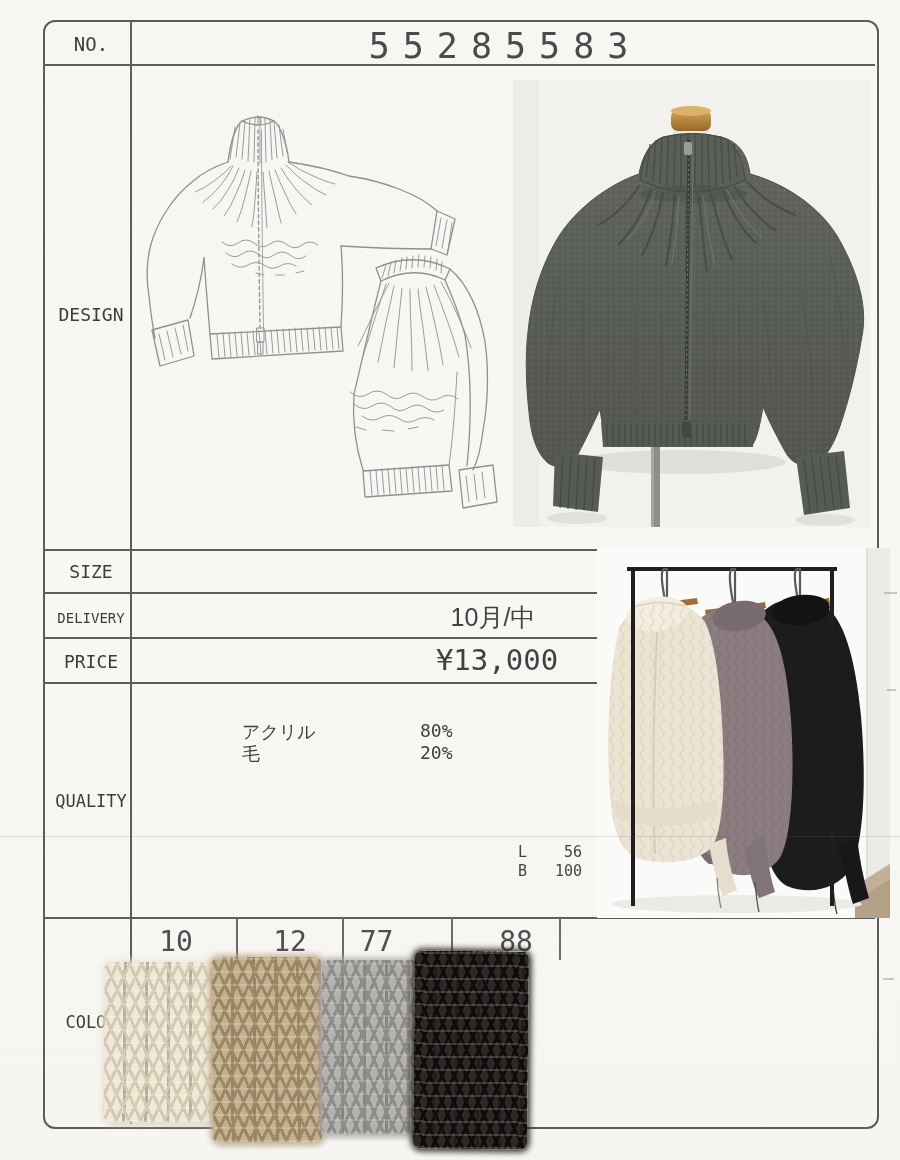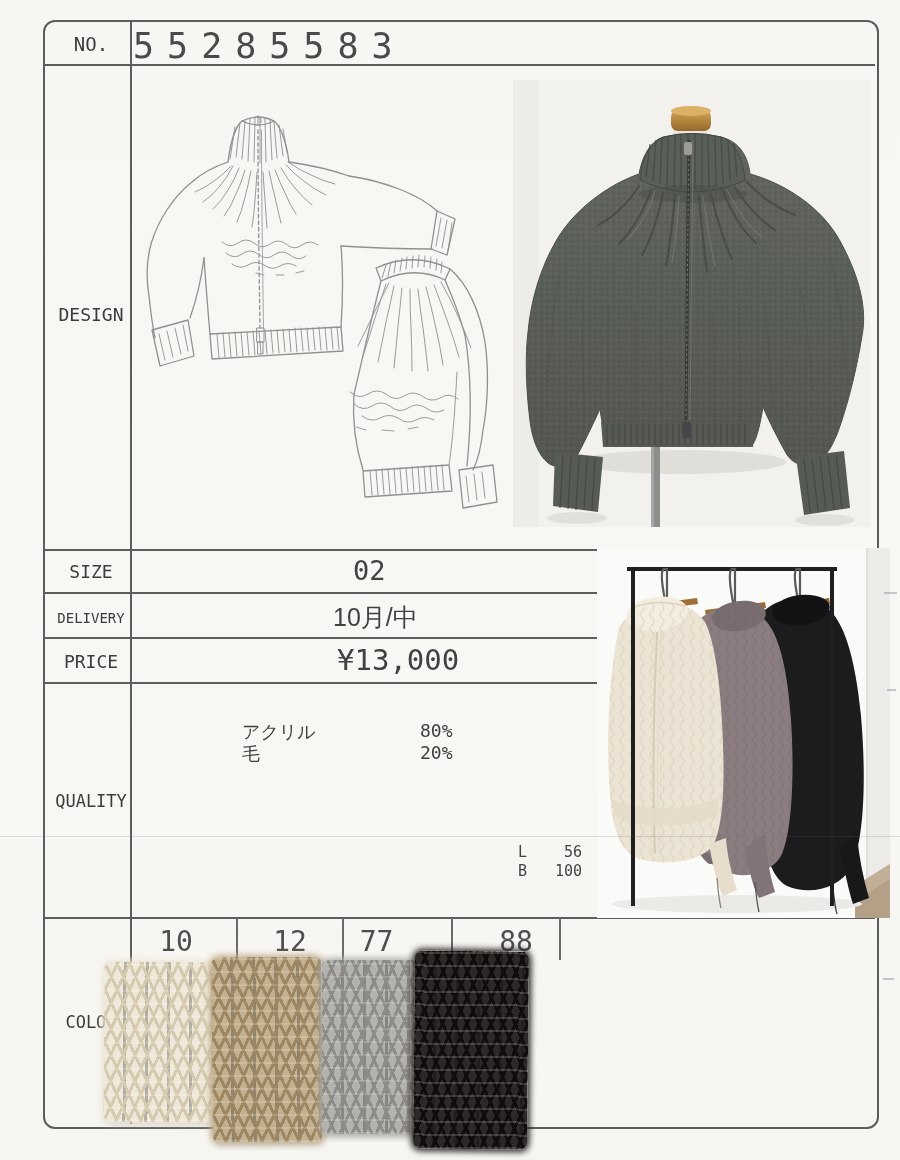--- a/index.html
+++ b/index.html
@@ -16,21 +16,21 @@
   .tick1{left:236px}.tick2{left:342px}.tick3{left:451px}.tick4{left:559px}
   .lbl{position:absolute;left:45px;width:92px;text-align:center;font-size:18px;
        letter-spacing:0px;color:#3c3c3c;white-space:nowrap;}
   .l-no{top:33px;font-size:19px}
   .l-design{top:304px}
   .l-size{top:561px}
   .l-delivery{top:610px;font-size:14px}
   .l-price{top:651px}
   .l-quality{top:791px;font-size:17px}
   .l-color{top:1012px;font-size:17px}
-  .val{position:absolute;color:#414141;white-space:nowrap;}
+  .val{position:absolute;text-align:center;color:#414141;white-space:nowrap;}
   .v-no{left:133px;width:744px;top:26px;font-size:35px;letter-spacing:13px;color:#4a4a4a;}
   .v-size{left:353px;width:320px;top:555px;font-size:27px;}
   .v-delivery{left:333px;width:320px;top:601px;font-size:25px;font-family:"Liberation Sans",sans-serif;}
   .v-price{left:337px;width:320px;top:643px;font-size:29px;}
   .q-name{position:absolute;left:214px;font-size:18px;font-family:"Liberation Sans",sans-serif;color:#3e3e3e;margin-left:28px;}
   .q-pct{position:absolute;left:420px;font-size:18px;color:#3e3e3e;}
   .q-row1{top:720px}.q-row2{top:742px}
   .meas{position:absolute;left:518px;width:64px;font-size:15px;color:#444;}
   .meas-line{display:flex;justify-content:space-between;line-height:19px;}
   .m-block{top:843px}
@@ -76,21 +76,20 @@
 
   <div class="lbl l-no">NO.</div>
   <div class="lbl l-design">DESIGN</div>
   <div class="lbl l-size">SIZE</div>
   <div class="lbl l-delivery">DELIVERY</div>
   <div class="lbl l-price">PRICE</div>
   <div class="lbl l-quality">QUALITY</div>
   <div class="lbl l-color">COLOR</div>
 
   <div class="val v-no">55285583</div>
-  <div class="val v-size">02</div>
   <div class="val v-delivery">10月/中</div>
   <div class="val v-price">¥13,000</div>
 
   <div class="q-name q-row1">アクリル</div>
   <div class="q-pct q-row1">80%</div>
   <div class="q-name q-row2">毛</div>
   <div class="q-pct q-row2">20%</div>
   <div class="meas m-block">
     <div class="meas-line">
       <span>L</span>

